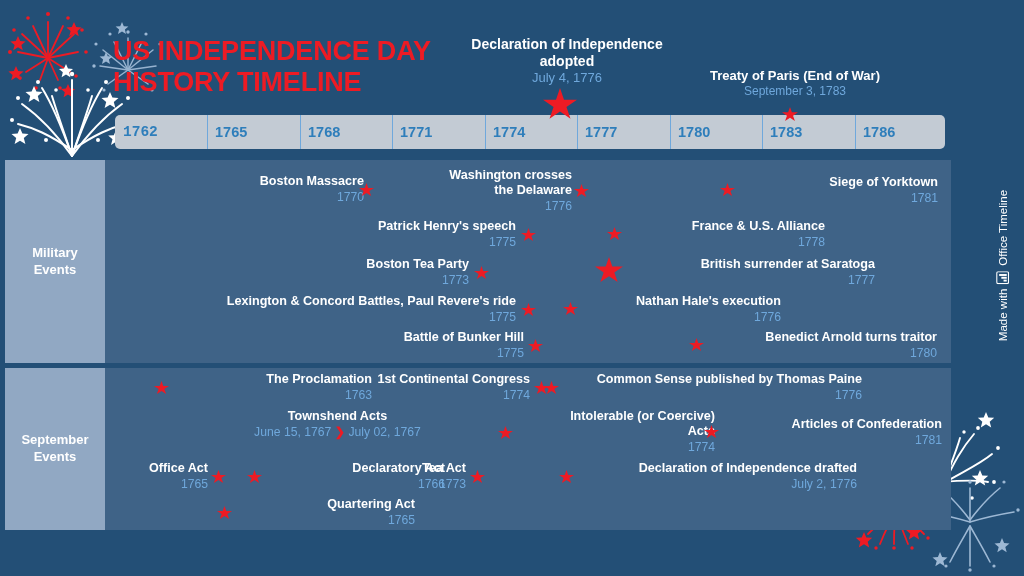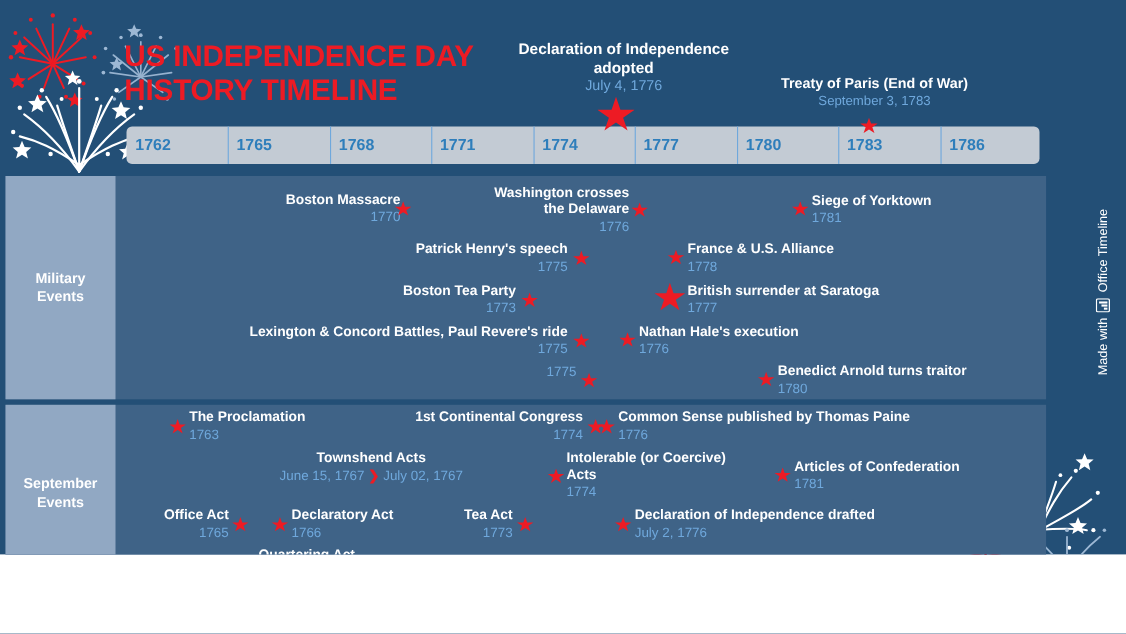--- a/index.html
+++ b/index.html
@@ -4,21 +4,21 @@
 <title>US Independence Day History Timeline</title>
 <style>
   * { box-sizing: border-box; margin: 0; padding: 0; }
   html, body {
     width: 1024px; height: 576px;
     overflow: hidden;
     font-family: "Liberation Sans", sans-serif;
   }
   #canvas {
     position: relative;
-    width: 1024px; height: 504px;
+    width: 1024px; height: 576px;
     background: #234f76;
     overflow: hidden;
   }
 
   
   .fw { position: absolute; pointer-events: none; }
 
   
   #title {
     position: absolute;
@@ -125,21 +125,21 @@
     line-height: 1.2;
     white-space: pre-line;
   }
   .event .ev-date {
     color: #6fa8dc;
     font-size: 12.2px;
     line-height: 1.25;
     margin-top: 1px;
   }
   .event.align-right { text-align: right; }
-  .event.align-left  { text-align: left; }
+  .event.align-left  { text-align: right; }
   .ev-sep { color: #ED1B24; font-weight: bold; }
 
   
   #watermark {
     position: absolute;
     right: 4px; top: 160px;
     width: 34px; height: 210px;
     display: flex;
     align-items: center;
     justify-content: center;
@@ -350,21 +350,21 @@
   </div>
   <div class="star" style="left:543px; top:88px; width:34px; height:33px;"></div>
 
   <div class="milestone" id="ms-treaty">
     <div class="ms-title">Treaty of Paris (End of War)</div>
     <div class="ms-date">September 3, 1783</div>
   </div>
   <div class="star" style="left:782px; top:107px; width:16px; height:15px;"></div>
 
   <div id="axis">
-    <div class="tick first" style="left:0px;">
+    <div class="tick first" style="left:0px;font-family:Liberation Mono, monospace;">
       <span>1762</span>
       </div>
     <div class="tick" style="left:92px;">
       <span>1765</span>
       </div>
     <div class="tick" style="left:185px;">
       <span>1768</span>
       </div>
     <div class="tick" style="left:277px;">
       <span>1771</span>
@@ -440,20 +440,21 @@
   </div>
   <div class="star" style="left:521px; top:303px; width:15px; height:14px;"></div>
 
   <div class="event align-left" style="left:581px; top:294px; width:200px;">
     <div class="ev-title">Nathan Hale's execution</div>
     <div class="ev-date">1776</div>
   </div>
   <div class="star" style="left:563px; top:302px; width:15px; height:14px;"></div>
 
   <div class="event align-right" style="left:340px; top:330px; width:184px;">
+    <div class="ev-title">Battle of Bunker Hill</div>
     <div class="ev-date">1775</div>
   </div>
   <div class="star" style="left:528px; top:339px; width:15px; height:14px;"></div>
 
   <div class="event align-left" style="left:707px; top:330px; width:230px;">
     <div class="ev-title">Benedict Arnold turns traitor</div>
     <div class="ev-date">1780</div>
   </div>
   <div class="star" style="left:689px; top:338px; width:15px; height:14px;"></div>
 

